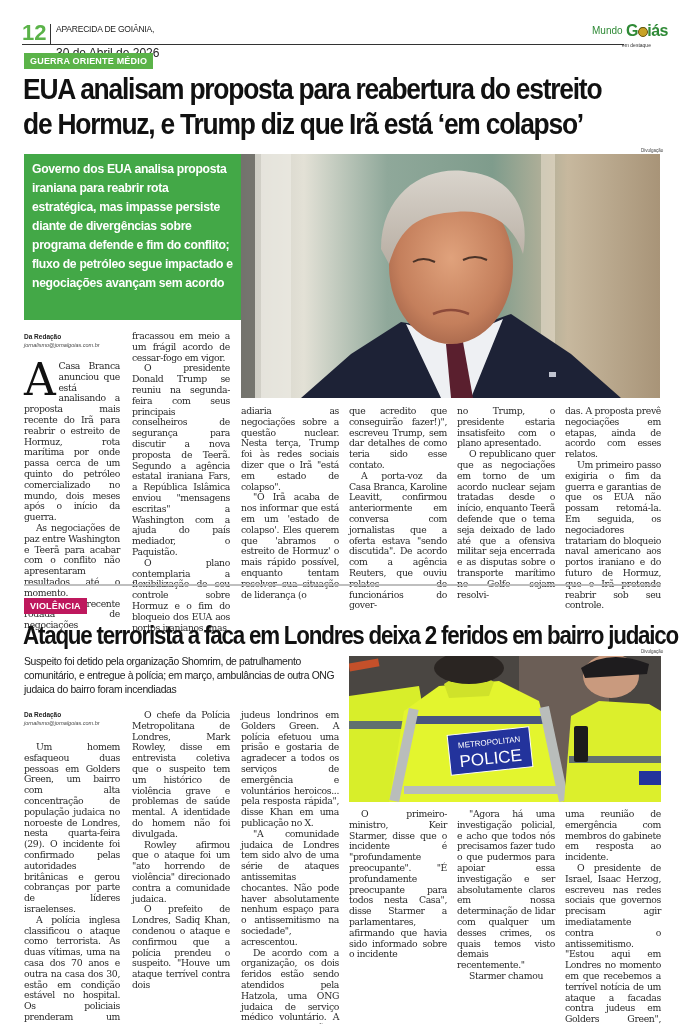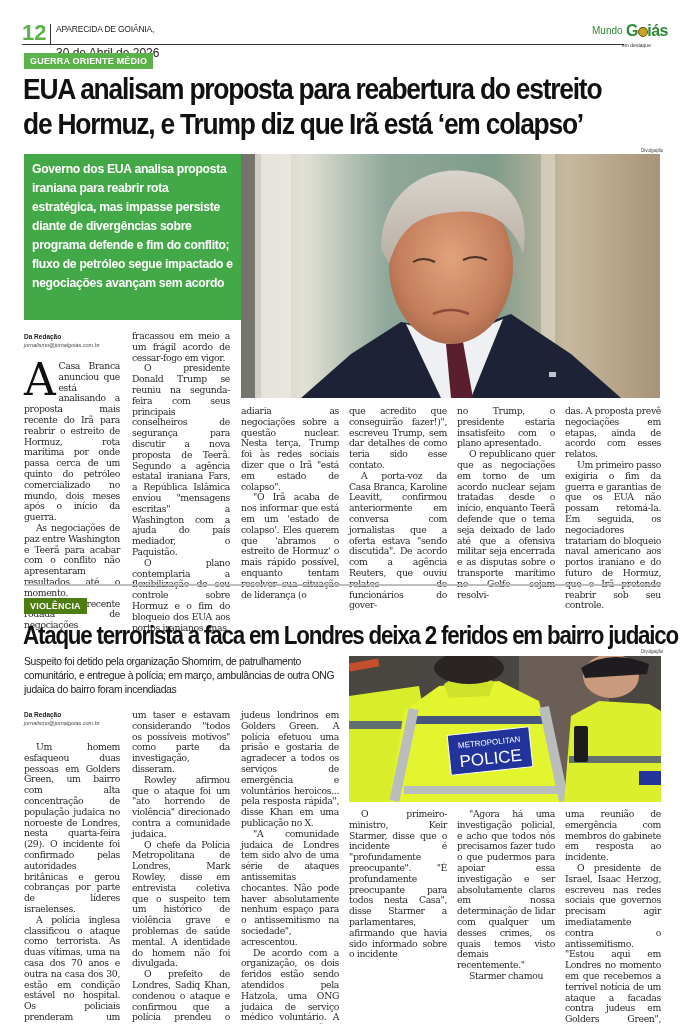--- a/index.html
+++ b/index.html
@@ -14,21 +14,21 @@
   .hdr-rule { position: absolute; left: 22px; top: 44px; width: 602px; height: 1px; background: #333; }
   .logo { position: absolute; left: 592px; top: 22px; width: 80px; height: 30px; font-family: "Liberation Sans", sans-serif; }
   .logo-mundo { position: absolute; left: 0; top: 3px; font-size: 10px; font-weight: normal; color: #2f8a36; }
   .logo-goias { position: absolute; left: 34px; top: 0px; font-size: 16px; font-weight: bold; color: #2f8a36; letter-spacing: -0.5px; }
   .logo-badge { position: absolute; left: 46px; top: 5px; width: 10px; height: 10px; border-radius: 50%; background: #c9a227; border: 1px solid #6b5410; }
   .logo-sub { position: absolute; left: 30px; top: 20px; font-size: 5px; color: #333; }
 
   
   .tag { position: absolute; font-family: "Liberation Sans", sans-serif; font-weight: bold; color: #fff; font-size: 9px; padding: 3px 6px; line-height: 10px; letter-spacing: 0.2px; }
   .tag.green { left: 24px; top: 53px; background: #5bb349; }
-  .tag.blue { left: 24px; top: 598px; background: #4d7c0f; }
+  .tag.blue { left: 24px; top: 598px; background: #be185d; }
 
   
   .headline { position: absolute; left: 23px; font-family: "Liberation Sans", sans-serif; font-weight: bold; color: #111; letter-spacing: -1.4px; transform-origin: left top; }
   .hl1 { top: 71px; font-size: 30px; line-height: 35px; width: 660px; transform: scaleX(0.88); white-space: nowrap; }
   .hl2 { top: 620px; font-size: 26px; line-height: 30px; width: 760px; transform: scaleX(0.86); white-space: nowrap; }
 
   
   .deck-box { position: absolute; left: 24px; top: 154px; width: 217px; height: 166px; background: #43a847; padding: 6px 8px; }
   .deck-box p { font-family: "Liberation Sans", sans-serif; font-weight: bold; color: #fff; font-size: 12.2px; line-height: 19px; letter-spacing: -0.3px; }
 
@@ -199,23 +199,22 @@
 <div class="byline" style="left:24px; top:711px;">
   <div class="name">Da Redação</div>
   <div class="email">jornalismo@jornalgoias.com.br</div>
 </div>
 
 <div class="col" style="left:24px; top:742px; width:96px;">
   <p>Um homem esfaqueou duas pessoas em Golders Green, um bairro com alta concentração de população judaica no noroeste de Londres, nesta quarta-feira (29). O incidente foi confirmado pelas autoridades britânicas e gerou cobranças por parte de líderes israelenses.</p>
   <p>A polícia inglesa classificou o ataque como terrorista. As duas vítimas, uma na casa dos 70 anos e outra na casa dos 30, estão em condição estável no hospital. Os policiais prenderam um homem de 45 anos após imobilizá-lo com</p>
 </div>
 <div class="col" style="left:132px; top:710px; width:98px;">
-  <p class="noind">um taser e estavam considerando "todos os possíveis motivos" como parte da investigação, disseram.</p>
+  <p>O chefe da Polícia Metropolitana de Londres, Mark Rowley, disse em entrevista coletiva que o suspeito tem um histórico de violência grave e problemas de saúde mental. A identidade do homem não foi divulgada.</p>
   <p>Rowley afirmou que o ataque foi um "ato horrendo de violência" direcionado contra a comunidade judaica.</p>
-  <p>O chefe da Polícia Metropolitana de Londres, Mark Rowley, disse em entrevista coletiva que o suspeito tem um histórico de violência grave e problemas de saúde mental. A identidade do homem não foi divulgada.</p>
   <p>O prefeito de Londres, Sadiq Khan, condenou o ataque e confirmou que a polícia prendeu o suspeito. "Houve um ataque terrível contra dois</p>
 </div>
 <div class="col" style="left:241px; top:710px; width:98px;">
   <p class="noind">judeus londrinos em Golders Green. A polícia efetuou uma prisão e gostaria de agradecer a todos os serviços de emergência e voluntários heroicos... pela resposta rápida", disse Khan em uma publicação no X.</p>
   <p>"A comunidade judaica de Londres tem sido alvo de uma série de ataques antissemitas chocantes. Não pode haver absolutamente nenhum espaço para o antissemitismo na sociedade", acrescentou.</p>
   <p>De acordo com a organização, os dois feridos estão sendo atendidos pela Hatzola, uma ONG judaica de serviço médico voluntário. A mesma organização</p>
 </div>
 <div class="col" style="left:349px; top:809px; width:98px;">
   <p>O primeiro-ministro, Keir Starmer, disse que o incidente é "profundamente preocupante". "É profundamente preocupante para todos nesta Casa", disse Starmer a parlamentares, afirmando que havia sido informado sobre o incidente</p>
 </div>

